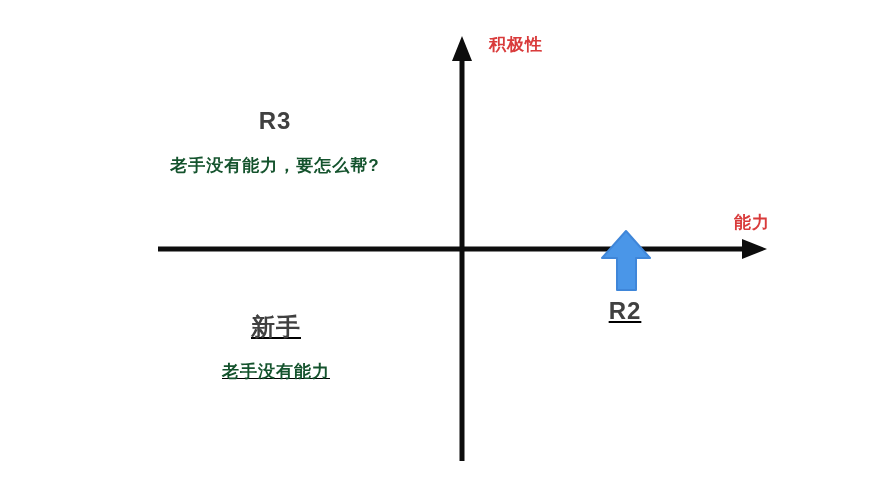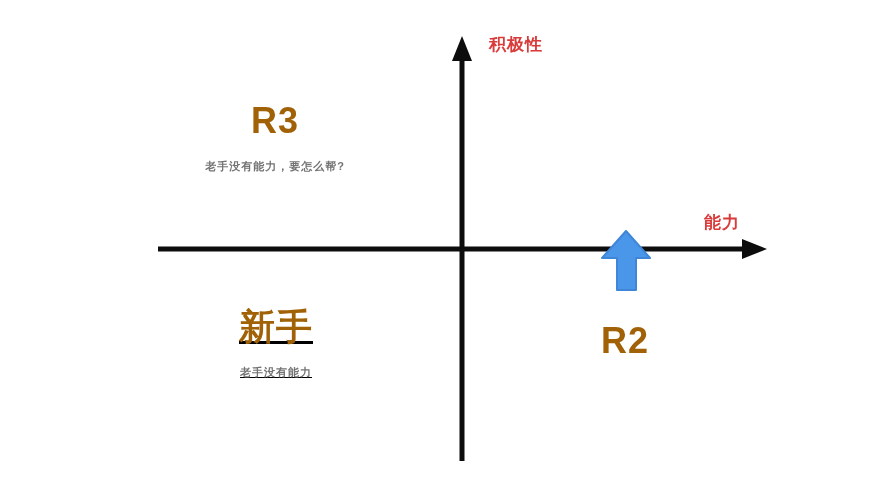--- a/index.html
+++ b/index.html
@@ -24,43 +24,43 @@
   }
   .axis-label {
     position: absolute;
     color: #d93b3b;
     font-size: 17px;
     font-weight: 700;
     letter-spacing: 1px;
     white-space: nowrap;
   }
   .axis-label.y { left: 489px; top: 33px; }
-  .axis-label.x { left: 704px; top: 211px; }
+  .axis-label.x { left: 734px; top: 211px; }
   .quad {
     position: absolute;
     width: 300px;
     text-align: center;
   }
   .quad.tl { left: 125px; top: 102px; }
   .quad.tr { left: 479px; top: 100px; }
   .quad.bl { left: 126px; top: 308px; text-decoration: underline; }
-  .quad.br { left: 475px; top: 322px; }
+  .quad.br { left: 475px; top: 292px; text-decoration: underline; }
   .q-title {
-    font-size: 36px;
+    font-size: 24px;
     line-height: 38px;
     font-weight: 700;
-    color: #a16207;
+    color: #404040;
     letter-spacing: 1px;
   }
   .q-sub {
     margin-top: 16px;
-    font-size: 11px;
+    font-size: 17px;
     line-height: 20px;
     font-weight: 600;
-    color: #737373;
+    color: #14532d;
     letter-spacing: 1px;
     white-space: nowrap;
   }
   .axis-stroke { stroke: #0d0d0d; stroke-width: 5; }
   .axis-fill { fill: #0d0d0d; }
   .marker-fill { fill: #4a96e8; stroke: #3f86d9; stroke-width: 2; stroke-linejoin: round; }
 </style>
 </head>
 <body>
 

